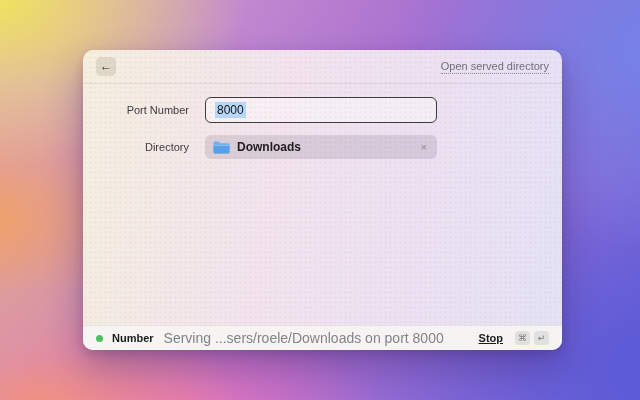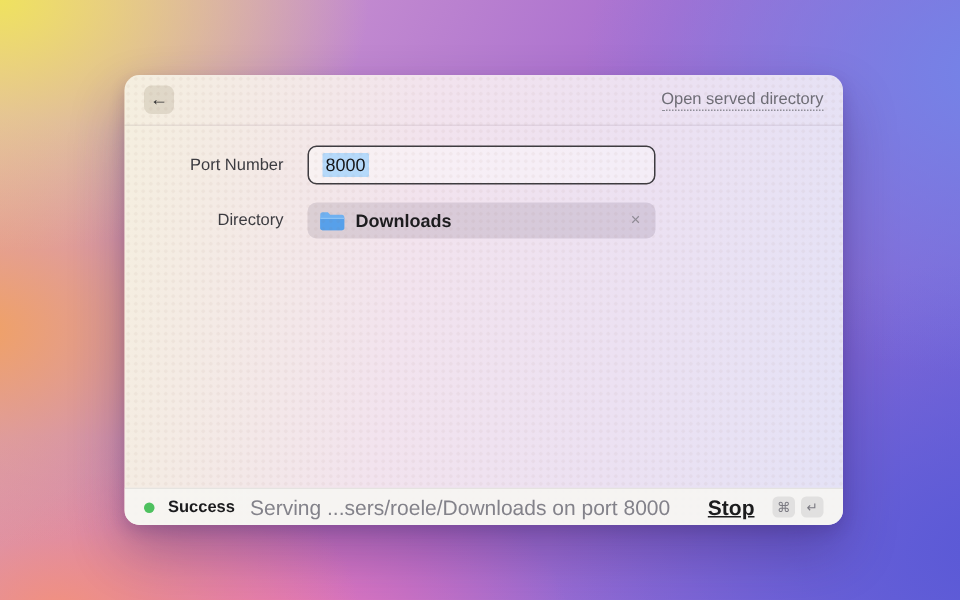--- a/index.html
+++ b/index.html
@@ -72,21 +72,21 @@
 
   .statusbar {
     flex:0 0 25px; height:25px; display:flex; align-items:center;
     background:rgba(246,245,242,.92); border-top:1px solid rgba(0,0,0,.07);
     border-radius:0 0 10px 10px; padding:0 13px; position:relative;
   }
   .status-dot { width:7px; height:7px; border-radius:50%; background:#4ec15f; flex:0 0 auto; }
   .status-title { font-size:11px; font-weight:700; color:#1c1c1e; margin-left:9px; }
   .status-msg { font-size:14px; color:#83828a; margin-left:10px; white-space:nowrap; }
   .status-right { margin-left:auto; display:flex; align-items:center; }
-  .stop-label { font-size:14px; font-weight:600; color:#1c1c1e; margin-right:8px;text-decoration:underline; }
+  .stop-label { font-size:11px; font-weight:600; color:#1c1c1e; margin-right:8px;text-decoration:underline; }
   .keycap {
     width:15px; height:14px; border-radius:3.5px; background:rgba(0,0,0,.08);
     color:#7b7a82; font-size:9px; line-height:14px; text-align:center;
     margin-left:4px; flex:0 0 auto;
   }
 </style>
 </head>
 <body>
 
 <div class="window">
@@ -121,21 +121,21 @@
           <span class="dir-name">Downloads</span>
           <button class="dir-clear">×</button>
         </div>
       </div>
     </div>
 
   </div>
 
   <div class="statusbar">
     <span class="status-dot"></span>
-    <span class="status-title">Success</span>
+    <span class="status-title">Number</span>
     <span class="status-msg">Serving ...sers/roele/Downloads on port 8000</span>
     <span class="status-right">
       <span class="stop-label">Stop</span>
       <span class="keycap">⌘</span>
       <span class="keycap">↵</span>
     </span>
   </div>
 
 </div>
 

